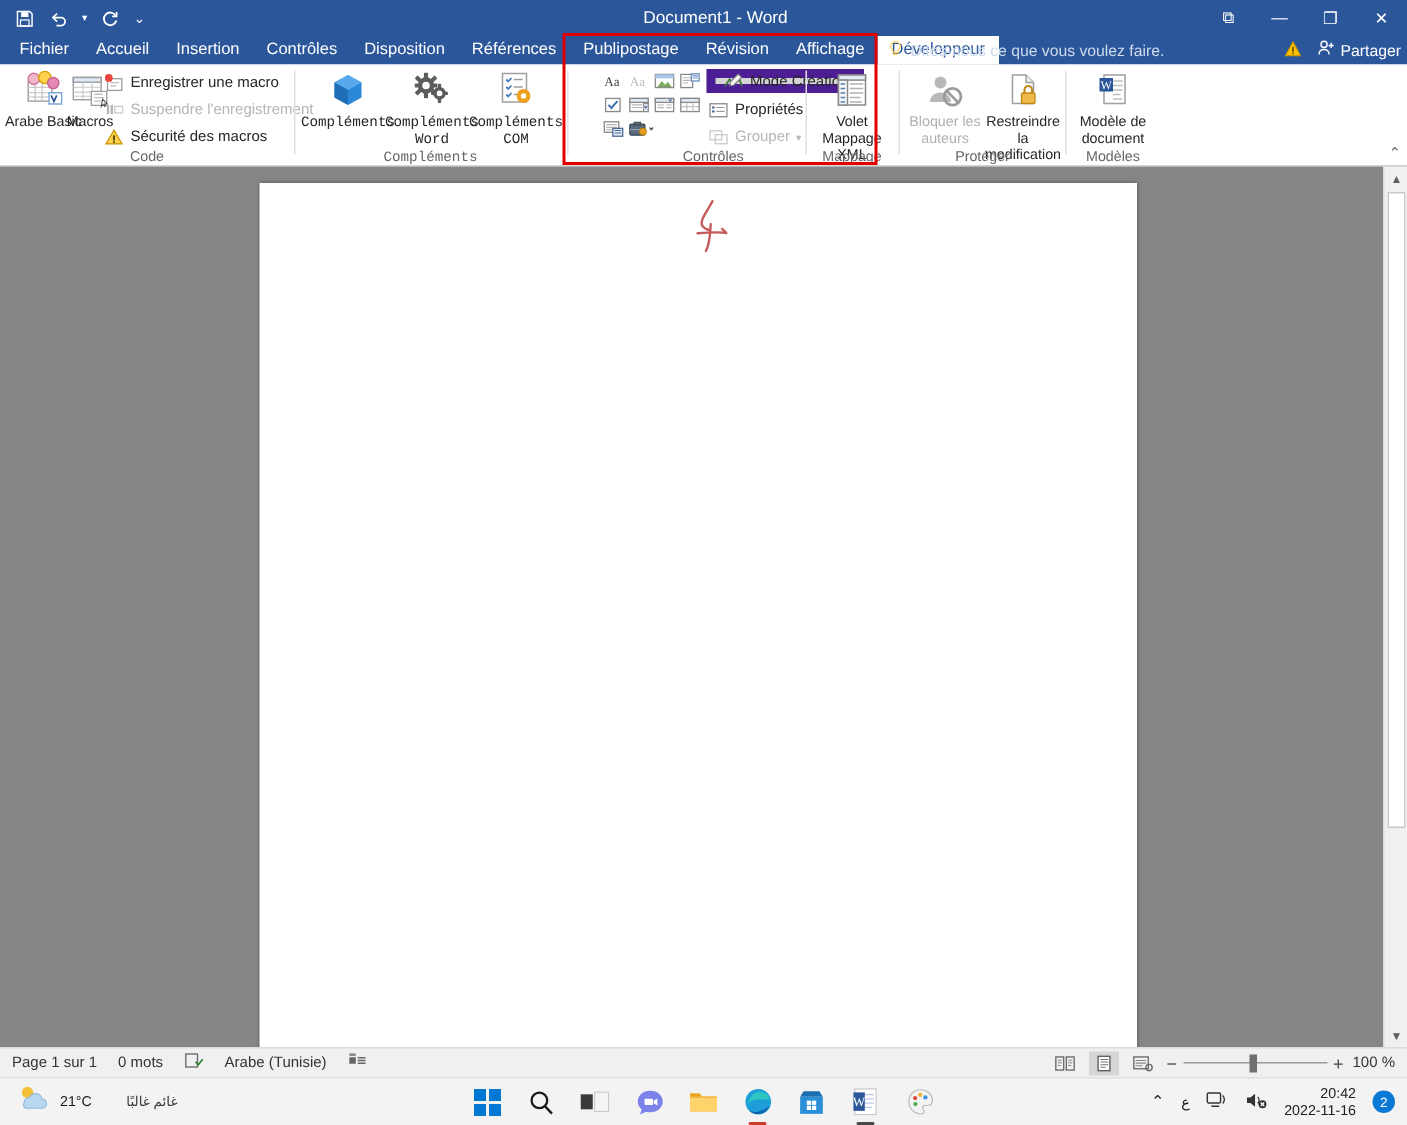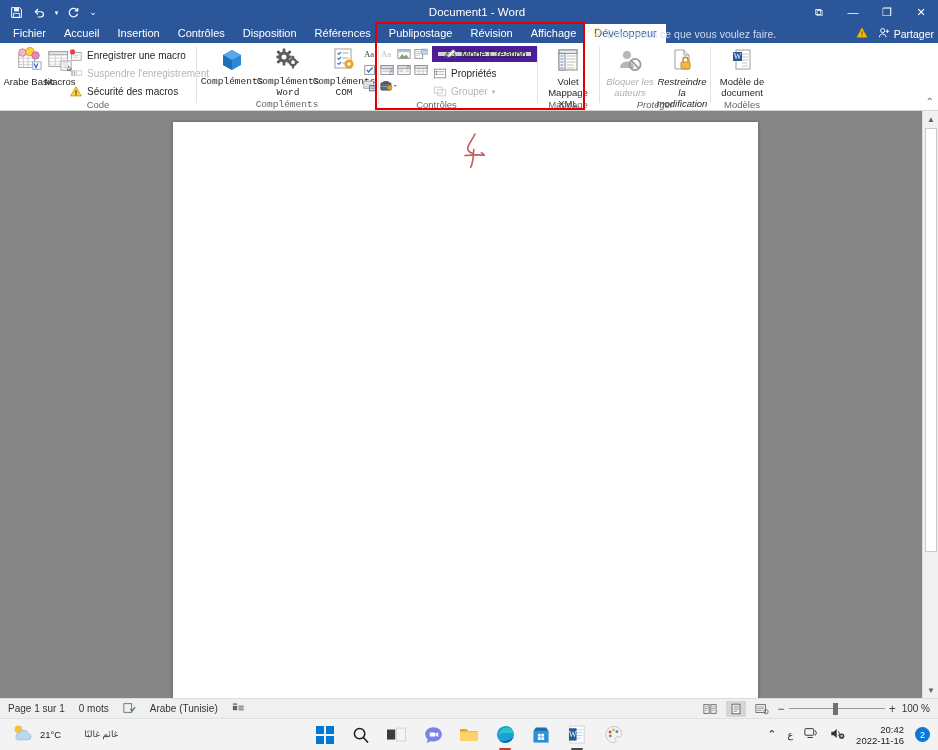--- a/index.html
+++ b/index.html
@@ -389,21 +389,21 @@
                 <circle cx="19" cy="17" r="1.8" fill="#fff"></circle>
               </g>
           </svg>
         </span>
         <span class="lbl">Compléments COM</span>
       </div>
       <div class="rgroup-label">Compléments</div>
     </div>
     <div class="rgroup-sep" style="left:378px;"></div>
 
-    <div class="rgroup" style="left:358px; width:157px;text-decoration:underline;">
+    <div class="rgroup" style="left:397px; width:157px;text-decoration:underline;">
       <div class="ctrlgrid" style="left:4px; top:3px;">
         <div class="ctrlcell">
           <svg width="14" height="12" viewBox="0 0 16 13">
               <text x="1" y="10" font-family="Liberation Serif, serif" font-size="10" fill="#444">Aa</text>
             </svg>
         </div>
         <div class="ctrlcell">
           <svg width="14" height="12" viewBox="0 0 16 13">
               <text x="1" y="10" font-family="Liberation Serif, serif" font-size="10" fill="#bdbdbd">Aa</text>
             </svg>
@@ -528,21 +528,21 @@
                 <path d="M11.5 8h9M11.5 11h9M11.5 14h9M11.5 17h7M11.5 20h8"></path>
               </g>
           </svg>
         </span>
         <span class="lbl">Volet Mappage XML</span>
       </div>
       <div class="rgroup-label">Mappage</div>
     </div>
     <div class="rgroup-sep" style="left:599px;"></div>
 
-    <div class="rgroup" style="left:600px; width:110px;font-style:italic;">
+    <div class="rgroup" style="left:600px; width:110px;">
       <div class="bigbtn disabled" style="left:4px; width:52px;">
         <span class="ico">
           <svg width="26" height="25" viewBox="0 0 26 25">
             <circle cx="10" cy="7" r="4" fill="#b8b8b8"></circle>
             <path d="M3 20c0-4 3.2-6.4 7-6.4s7 2.4 7 6.4z" fill="#b8b8b8"></path>
             <circle cx="18" cy="16.5" r="5.6" fill="none" stroke="#9a9a9a" stroke-width="1.8"></circle>
             <path d="M14.2 12.6 21.8 20.4" stroke="#9a9a9a" stroke-width="1.8"></path>
           </svg>
         </span>
         <span class="lbl">Bloquer les auteurs</span>

